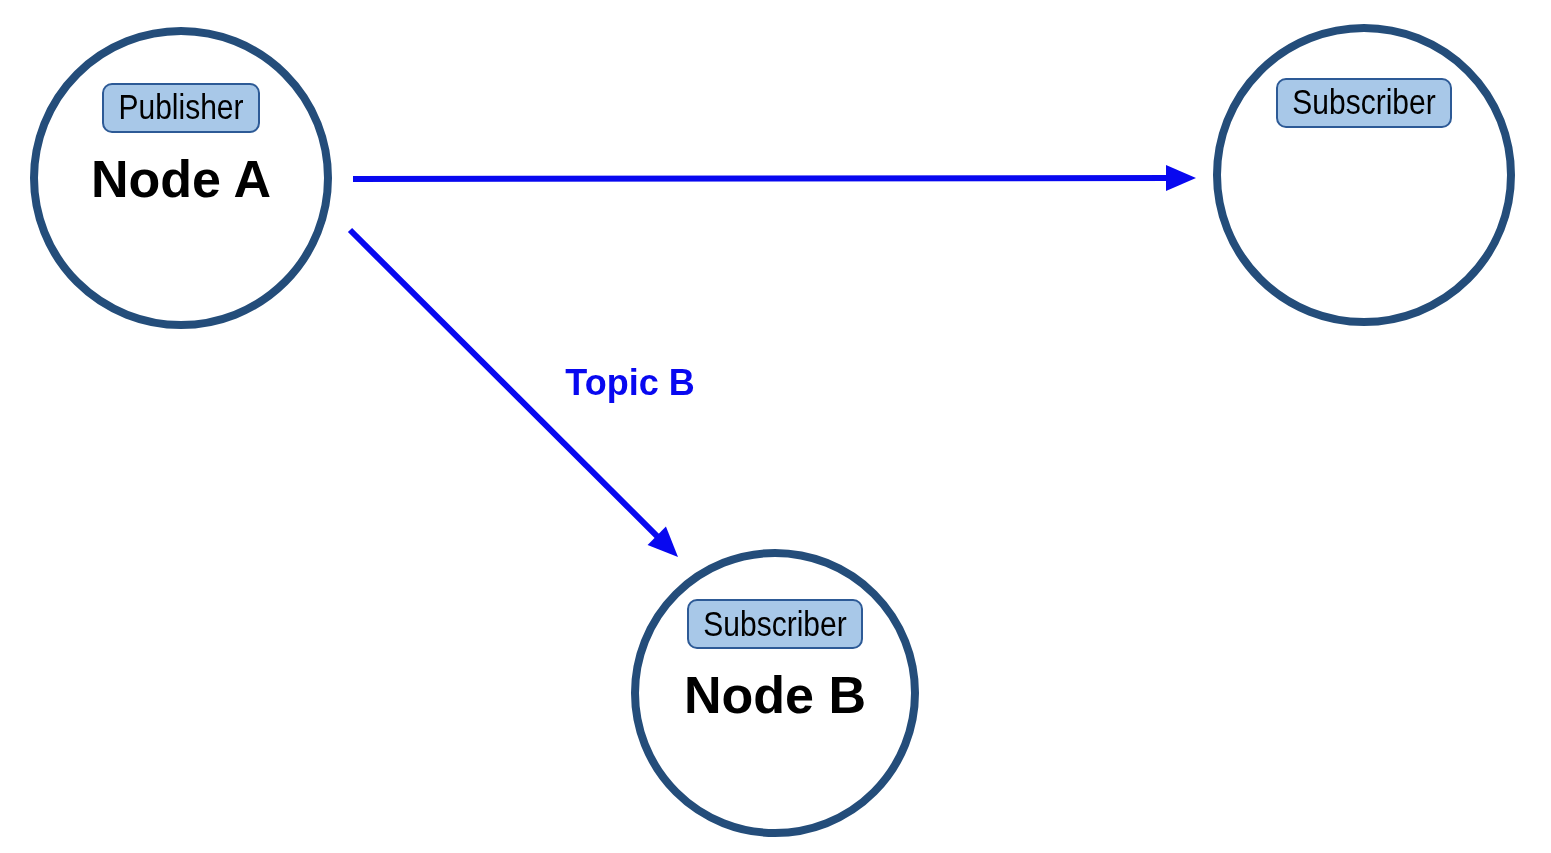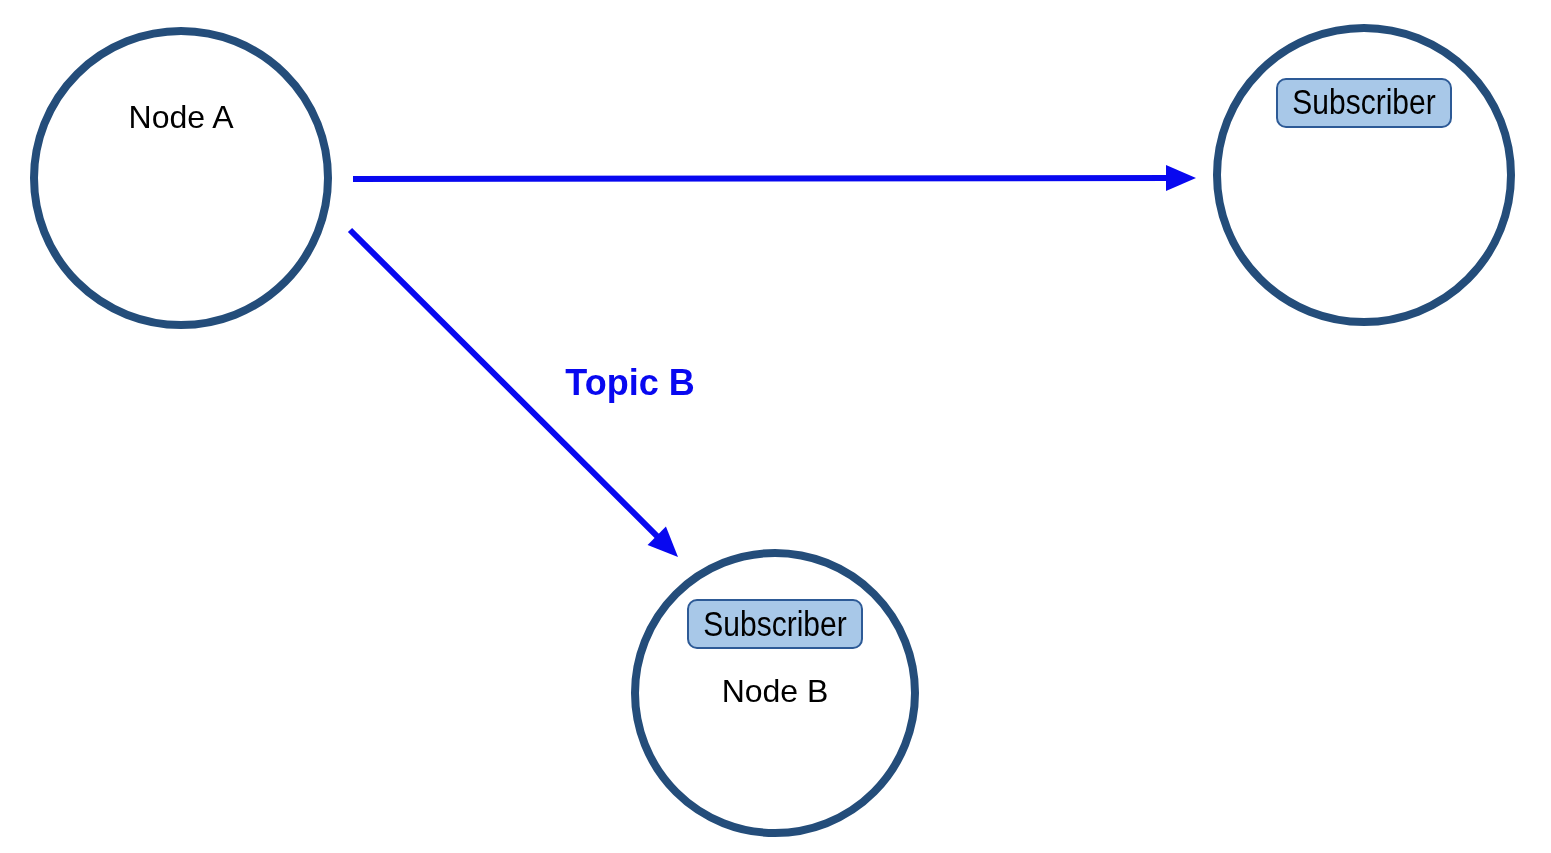--- a/index.html
+++ b/index.html
@@ -55,28 +55,28 @@
   }
   .badge-text {
     display: inline-block;
     font-size: 30px;
     color: var(--node-text);
     transform: scaleY(1.15);
     white-space: nowrap;
   }
 
   .node-label {
-    font-size: 32px;
-    font-weight: 400;
+    font-size: 52px;
+    font-weight: 700;
     color: var(--node-text);
     white-space: nowrap;
   }
   .node-a .node-label { margin-top: 16px; }
   .node-c .node-label { margin-top: 18px; }
-  .node-b .node-label { margin-top: 24px;  }
+  .node-b .node-label { margin-top: 16px;  }
 
   .topic-label {
     position: absolute;
     transform: translateX(-50%);
     font-size: 36px;
     font-weight: 700;
     color: var(--arrow);
     white-space: nowrap;
   }
 </style>
@@ -88,20 +88,23 @@
   <svg class="edges-layer" viewBox="0 0 1551 853" xmlns="http://www.w3.org/2000/svg">
       <line x1="353" y1="179" x2="1172.0000168859553" y2="178.0284697308589" stroke="#0808F0" stroke-width="6"></line>
       <polygon points="1196,178 1166.0154422116595,191.03557801701442 1165.9846000032292,165.0355963101328" fill="#0808F0"></polygon>
       <line x1="350" y1="230" x2="661.0035478036373" y2="540.0553662554555" stroke="#0808F0" stroke-width="6"></line>
       <polygon points="678,557 647.5760914762517,545.0256194256824 665.9327780328416,526.6127962129563" fill="#0808F0"></polygon>
     </svg>
 
   <div class="topic-label" style="left: 630px; top: 362px;">Topic B</div>
 
   <div class="node node-a">
+    <span class="badge">
+      <span class="badge-text">Publisher</span>
+    </span>
     <div class="node-label">Node A</div>
   </div>
 
   <div class="node node-c">
     <span class="badge">
       <span class="badge-text">Subscriber</span>
     </span>
   </div>
 
   <div class="node node-b">

